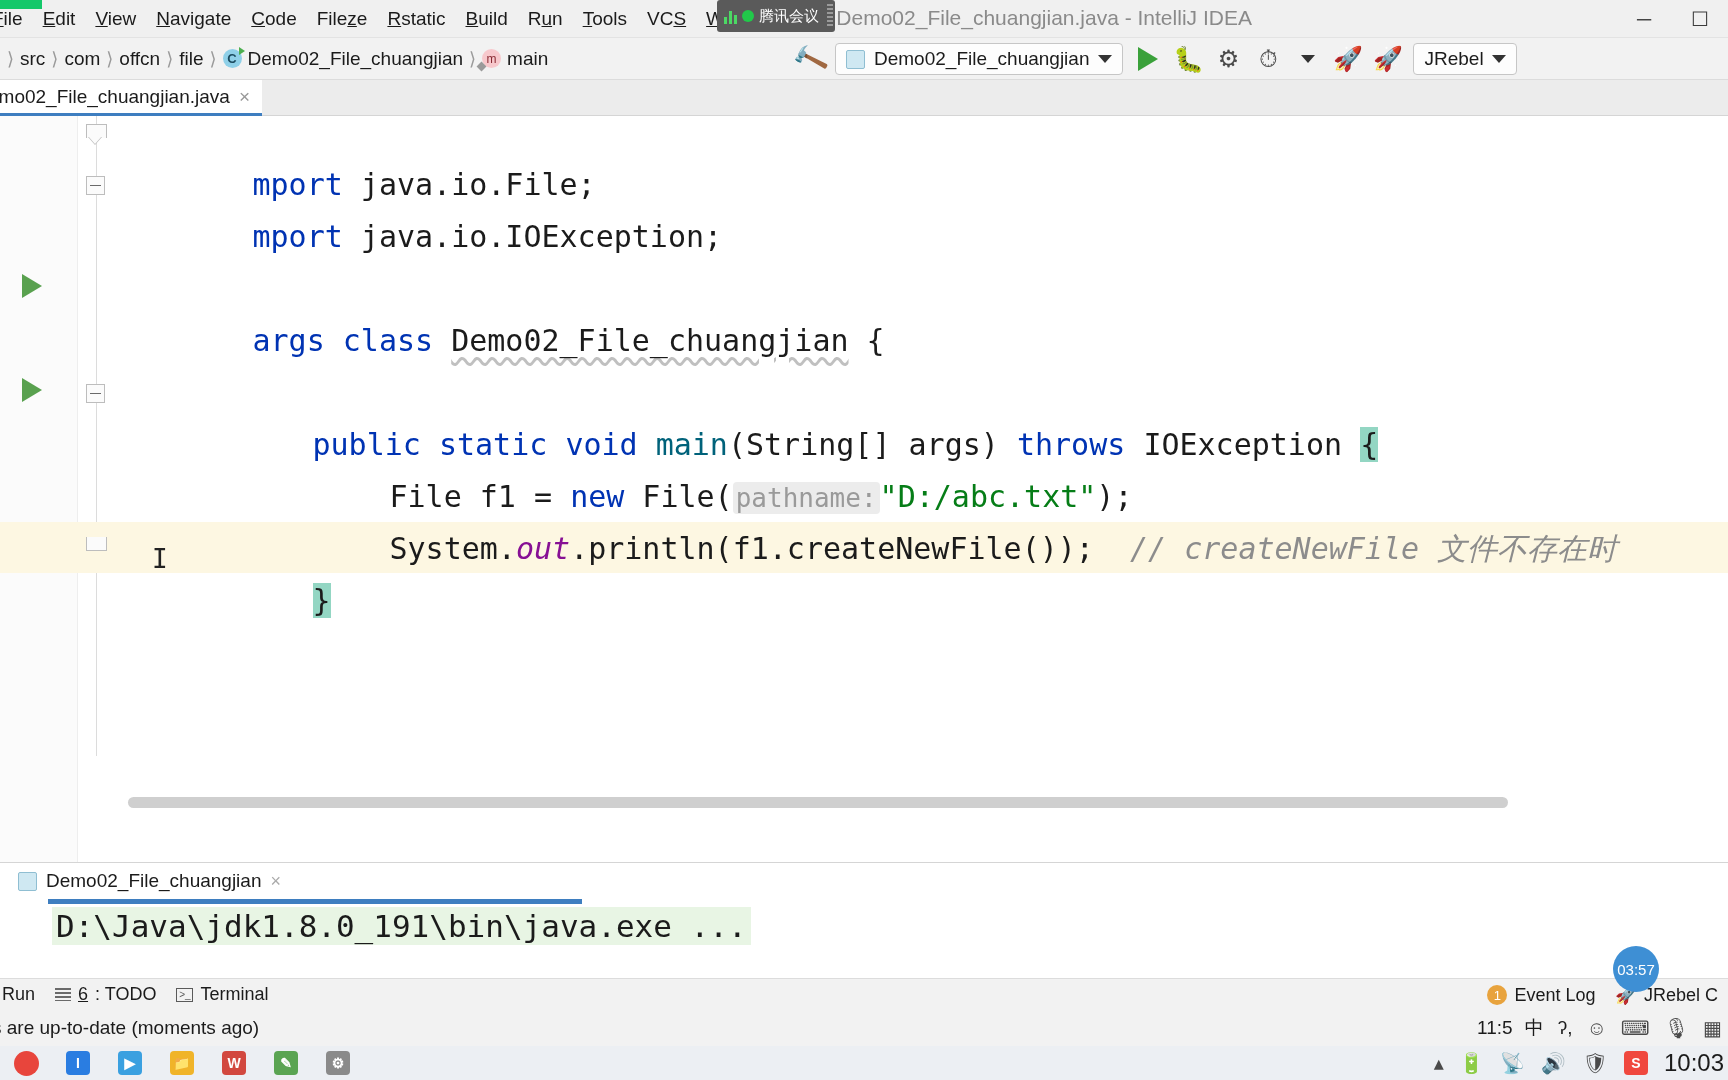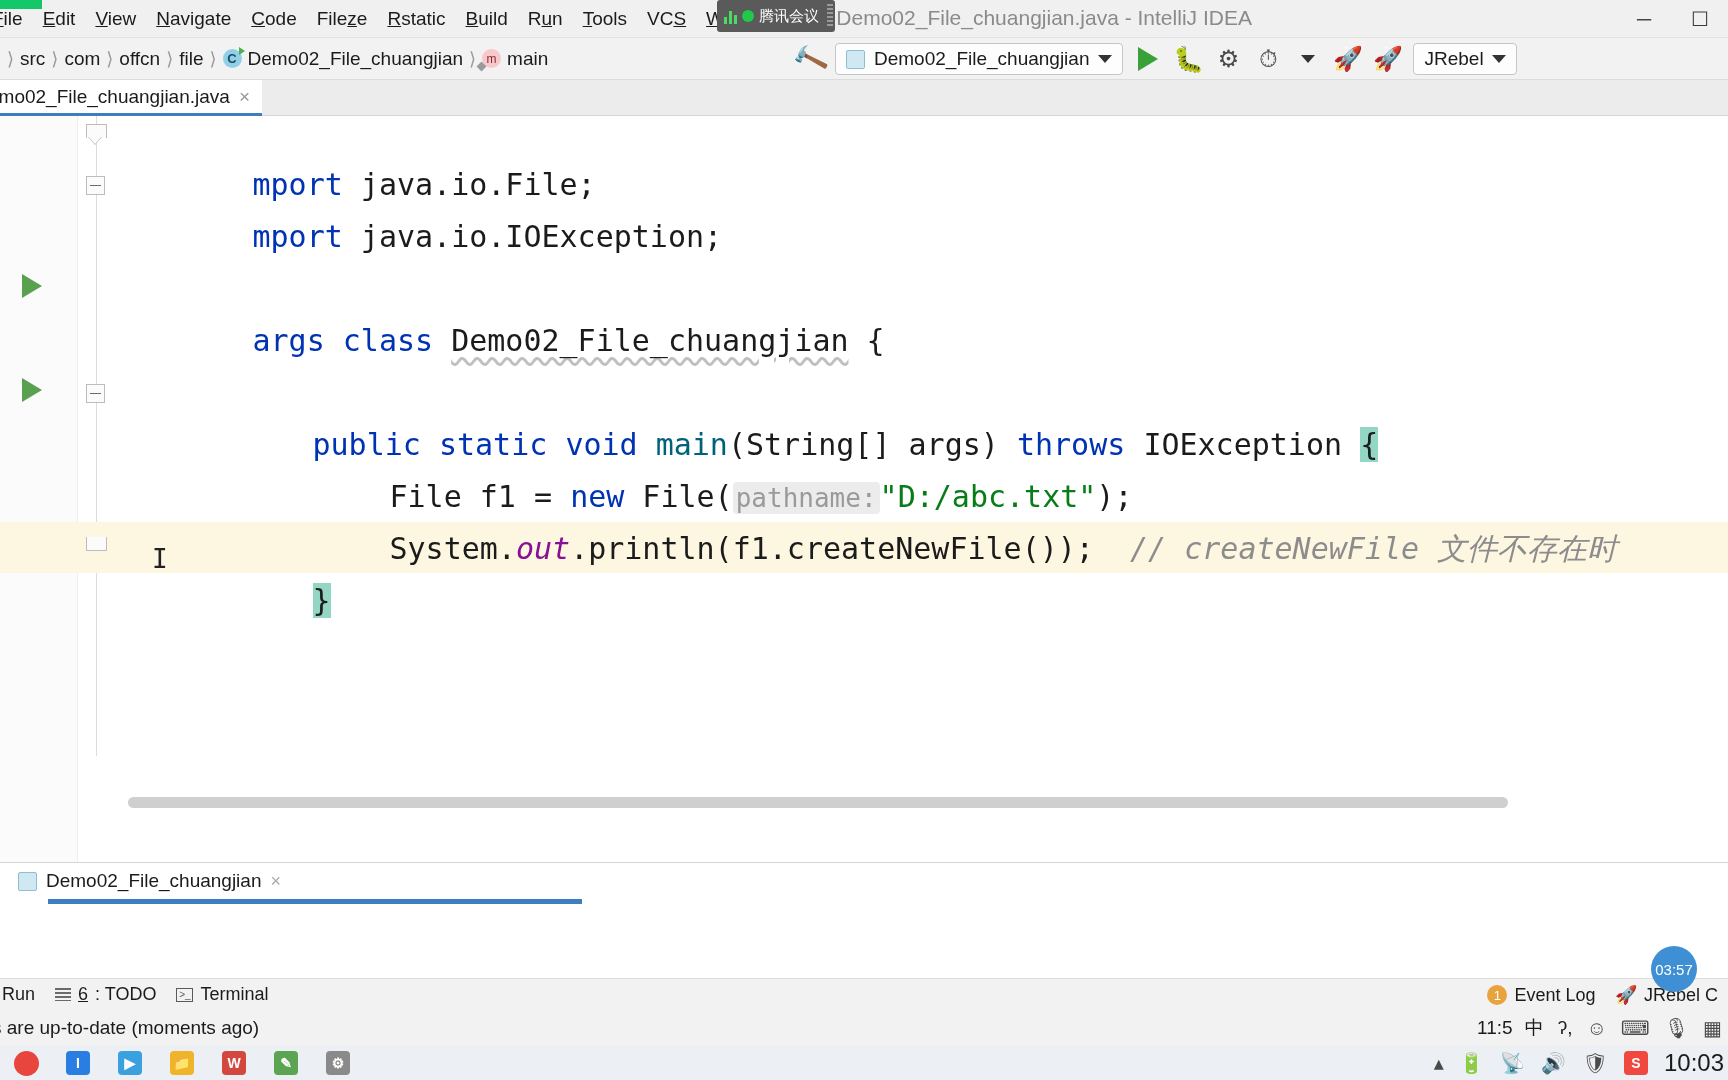--- a/index.html
+++ b/index.html
@@ -216,21 +216,21 @@
   .tb-sq{ width:24px;height:24px;border-radius:4px;display:flex;align-items:center;
           justify-content:center;font-size:14px;color:#fff;font-weight:bold; }
   .tb-right{ position:absolute; right:4px; display:flex; align-items:center; gap:16px; }
   .tb-time{ font-size:24px; color:#1b1b1b; }
 
   
   .corner-chip{ position:absolute; left:0; top:0; width:42px; height:9px; background:#14c86a; z-index:50; }
 
   
   .timer-bubble{
-    position:absolute; left:1651px; top:946px; width:46px; height:46px; border-radius:50%;
+    position:absolute; left:1613px; top:946px; width:46px; height:46px; border-radius:50%;
     background:#3e8fd4; color:#fff; font-size:15px; display:flex; align-items:center;
     justify-content:center; z-index:30;
   }
 </style>
 </head>
 <body>
 
 <div id="app">
 
   <div class="corner-chip"></div>
@@ -398,20 +398,21 @@
 
     <div class="runwin-tabs">
       <div class="runtab">
         <span class="runtab-ico"></span>
         <span class="runtab-txt">Demo02_File_chuangjian</span>
         <span class="runtab-close">×</span>
       </div>
     </div>
     <div class="console">
       <div class="console-sel-underline"></div>
+      <div class="console-line">D:\Java\jdk1.8.0_191\bin\java.exe ...</div>
     </div>
   </div>
 
   <div class="timer-bubble">03:57</div>
 
   <div class="statusbar">
     <div class="sb-item" style="margin-left:-8px">
       <span>Run</span>
     </div>
     <div class="sb-item">

